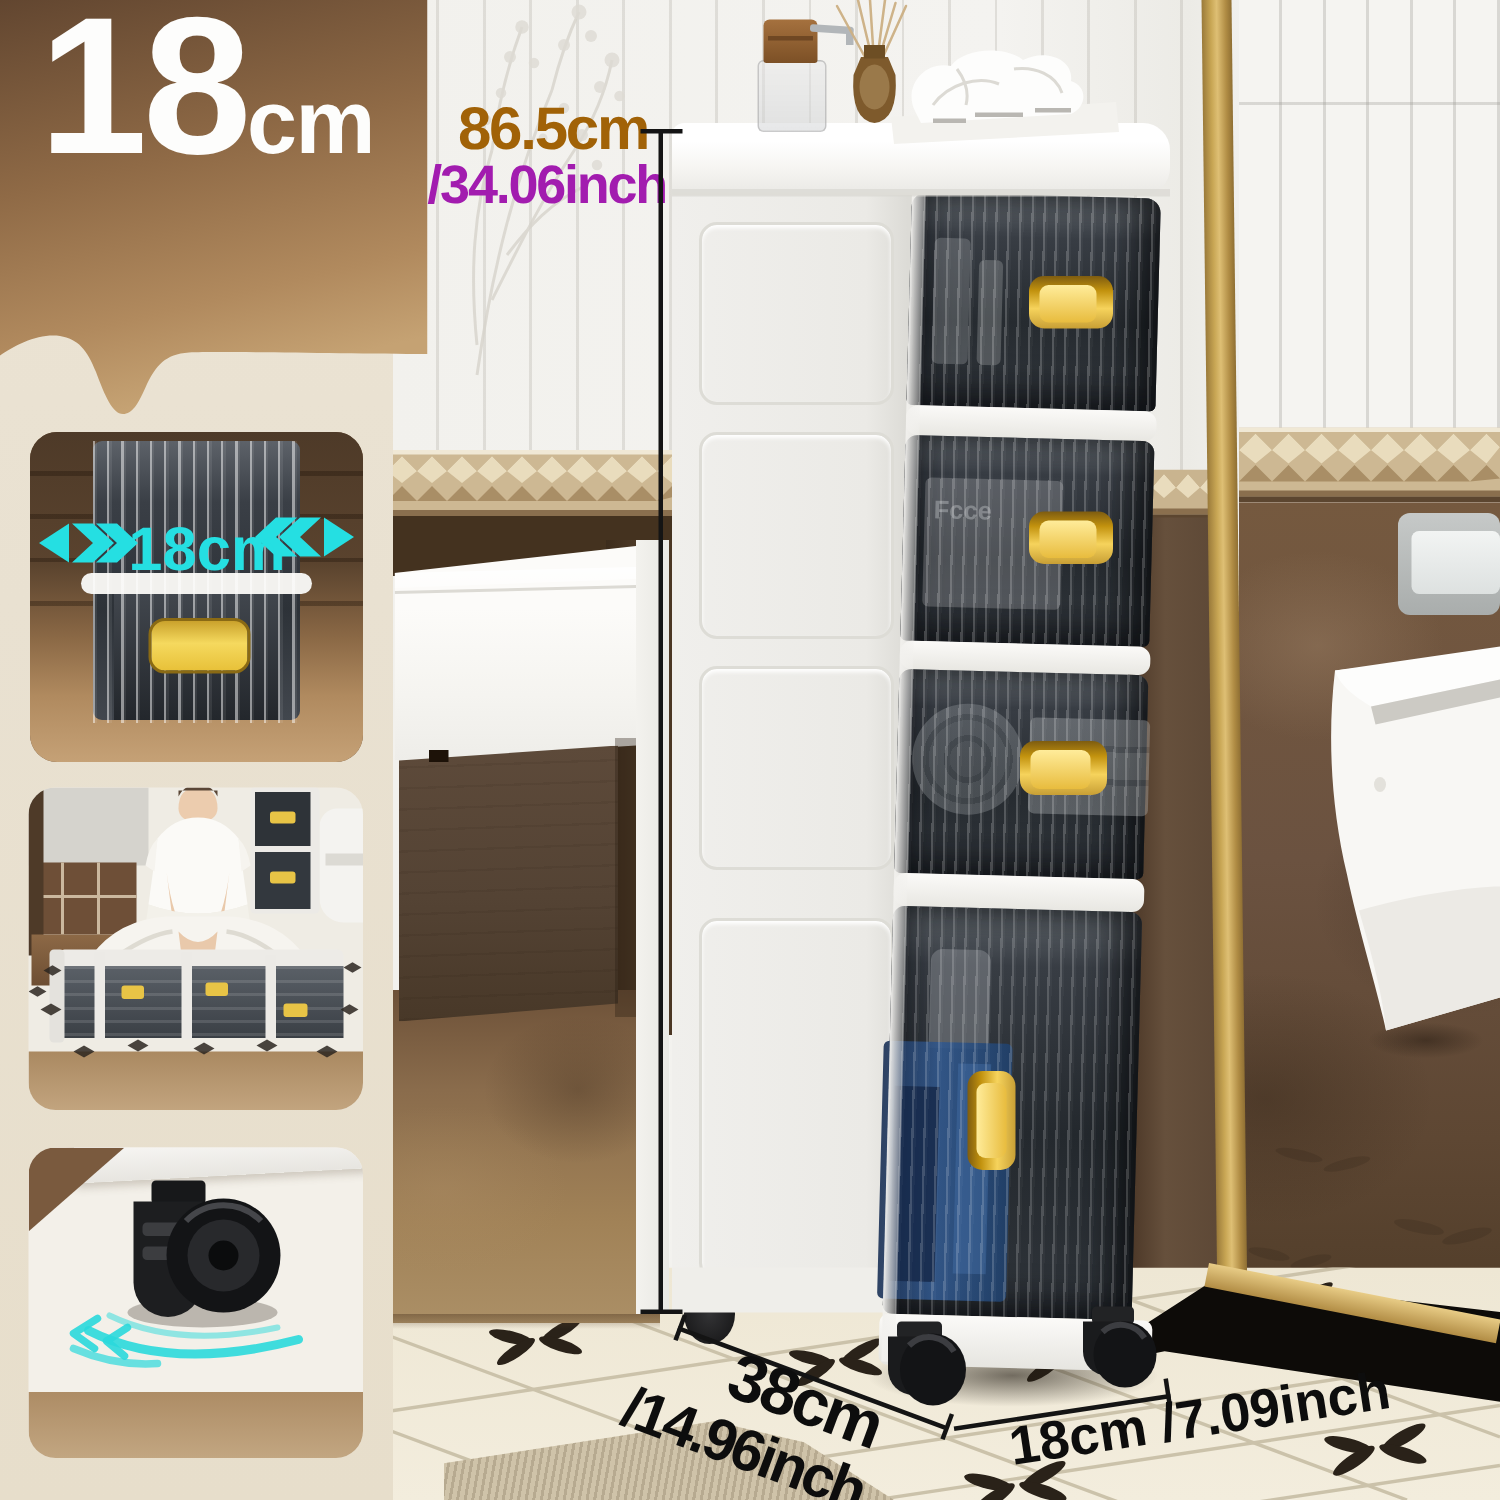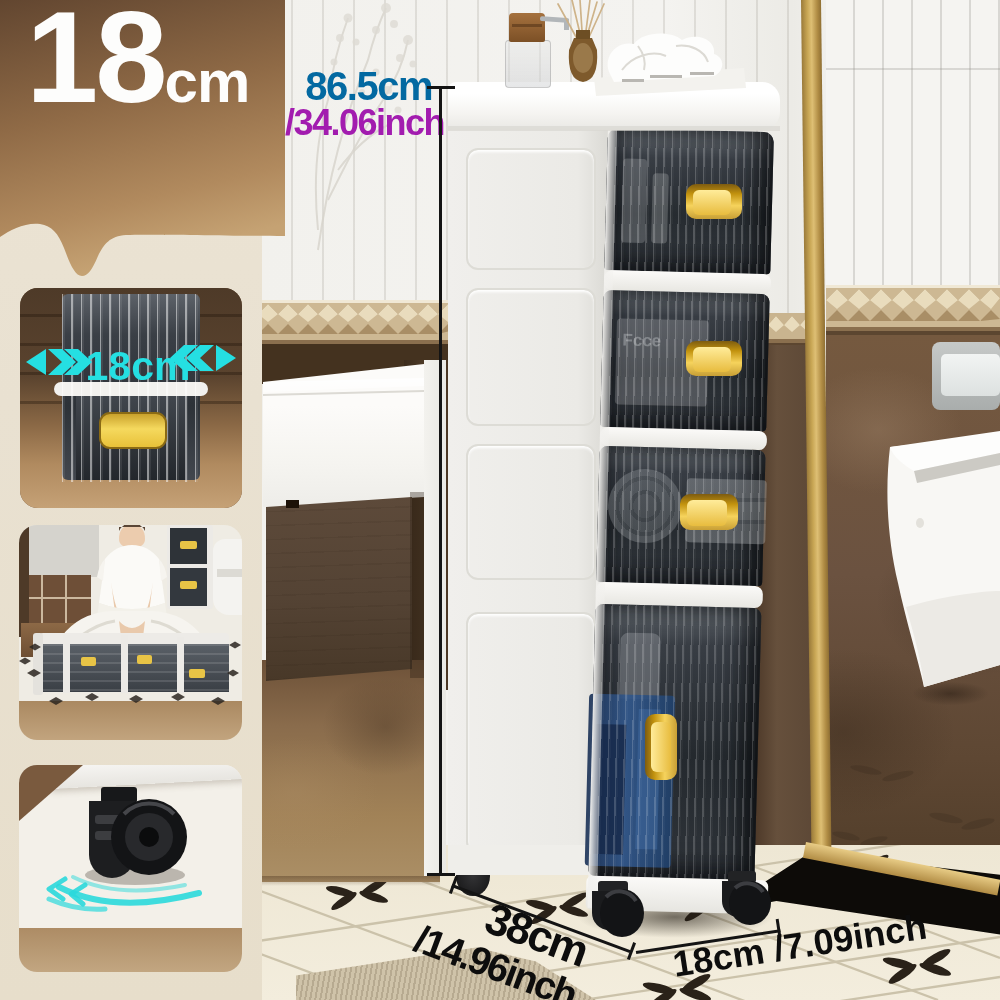--- a/index.html
+++ b/index.html
@@ -321,21 +321,21 @@
   <path d="M2,50 L152,40 L154,60 L4,68 Z" fill="#f3f2ee"></path>
   <path d="M18,46 C10,30 24,12 42,16 C50,4 78,2 90,12 C106,4 124,12 122,26 C134,30 132,44 122,48 L22,54 Z" fill="#fdfdfc"></path>
   <path d="M30,42 C40,28 60,22 74,28 M84,18 C98,16 112,22 116,34 M46,18 C52,26 54,34 52,42" stroke="#dcdad4" stroke-width="2" fill="none"></path>
   <g fill="#b9b7b2">
       <rect x="58" y="47" width="32" height="3"></rect>
       <rect x="98" y="44" width="24" height="3"></rect>
       <rect x="30" y="51" width="22" height="3"></rect>
     </g>
 </svg>
 
-<div class="abs" style="left:296px;top:64px;width:136px;text-align:right;font-size:40px;font-weight:bold;color:#0369a1;letter-spacing:-1.5px;">86.5cm</div>
+<div class="abs" style="left:296px;top:64px;width:136px;text-align:right;font-size:40px;font-weight:bold;color:#a16207;letter-spacing:-1.5px;">86.5cm</div>
 <div class="abs" style="left:270px;top:102px;width:174px;text-align:right;font-size:36px;font-weight:bold;color:#a21caf;letter-spacing:-1.5px;">/34.06inch</div>
 
 <div class="abs" style="left:439px;top:88px;width:3px;height:788px;background:#141414;"></div>
 <div class="abs" style="left:427px;top:86px;width:28px;height:3px;background:#141414;"></div>
 <div class="abs" style="left:427px;top:873px;width:28px;height:3px;background:#141414;"></div>
 
 <div class="abs" style="left:452px;top:884px;width:190px;height:2.6px;background:#141414;transform:rotate(20.4deg);transform-origin:left center;"></div>
 <div class="abs" style="left:452px;top:876px;width:2.6px;height:18px;background:#141414;transform:rotate(20.4deg);transform-origin:center center;"></div>
 <div class="abs" style="left:630px;top:942px;width:2.6px;height:18px;background:#141414;transform:rotate(20.4deg);transform-origin:center center;"></div>
 

